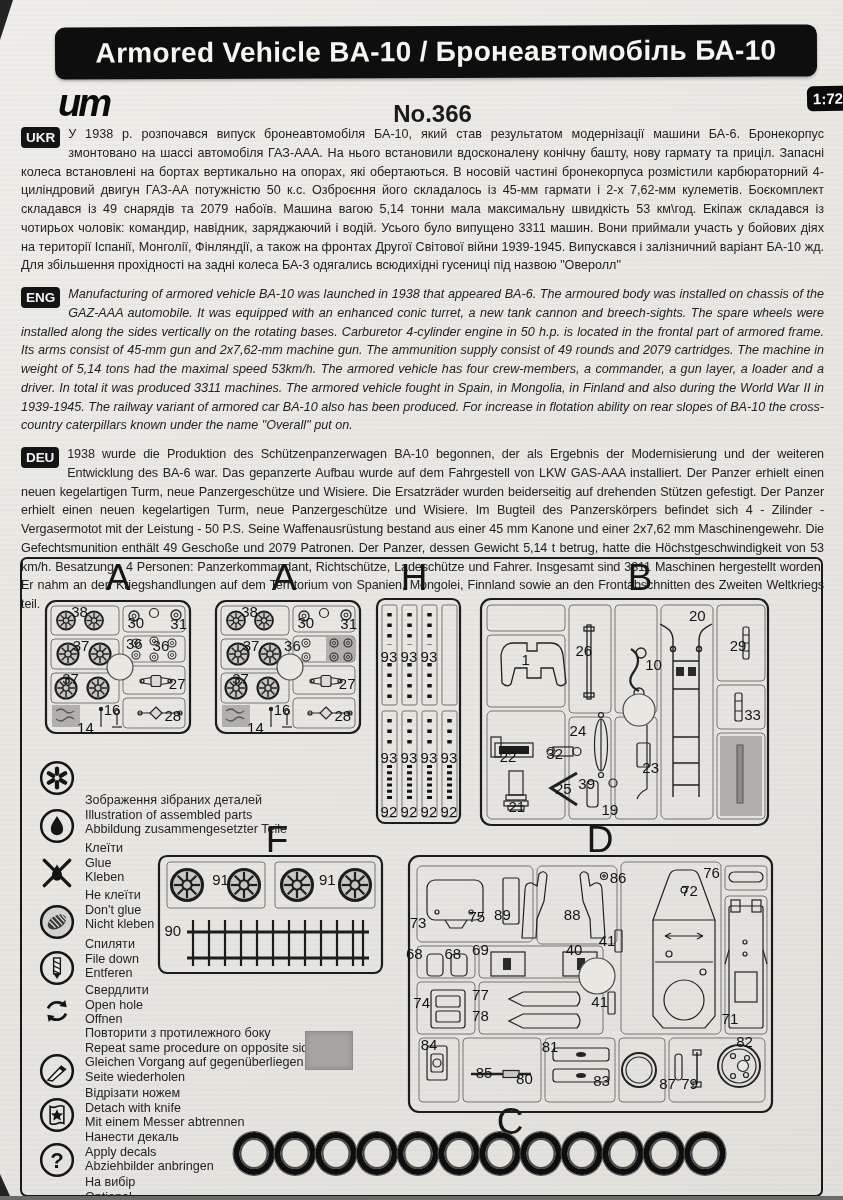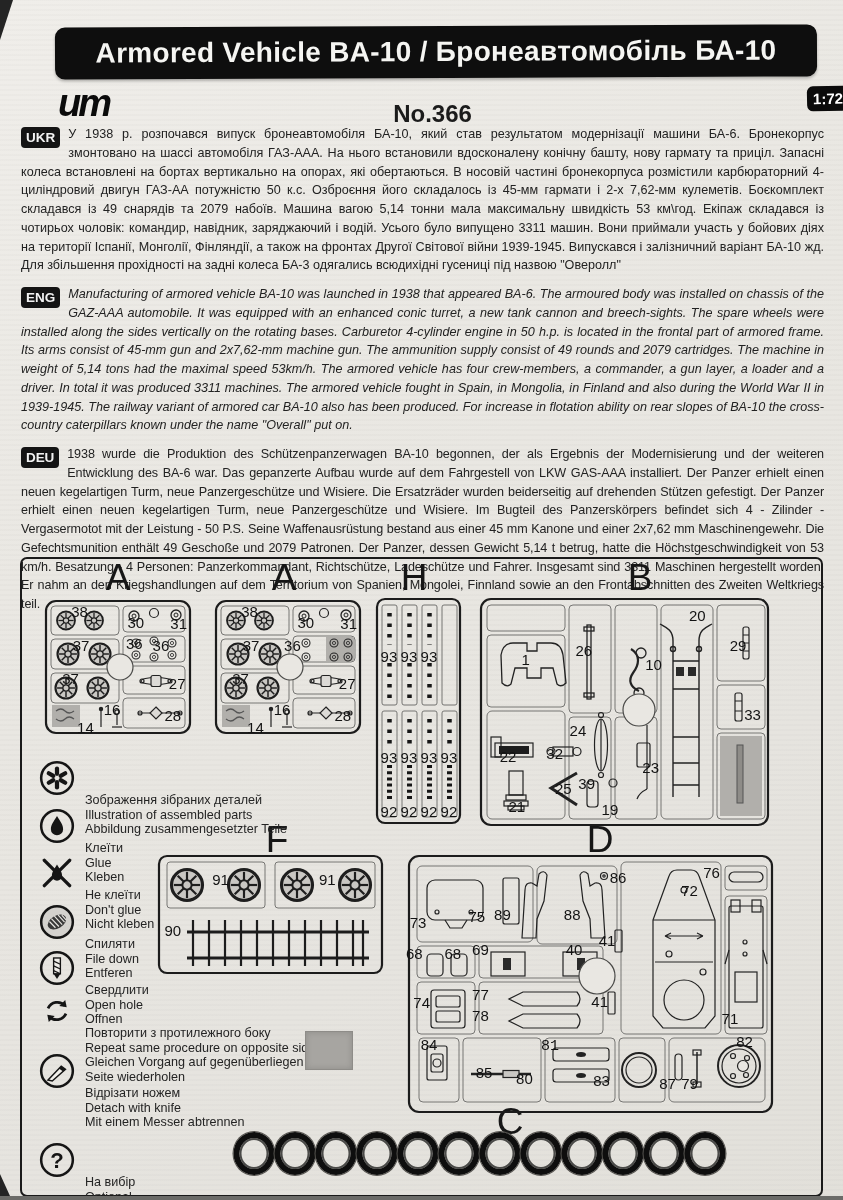--- a/index.html
+++ b/index.html
@@ -447,21 +447,21 @@
         <span class="pnum" style="left: 52.5%; top: 56.5%;">41</span>
         <span class="pnum" style="left: 2%; top: 38%;">68</span>
         <span class="pnum" style="left: 12.5%; top: 38%;">68</span>
         <span class="pnum" style="left: 20%; top: 36.5%;">69</span>
         <span class="pnum" style="left: 45.5%; top: 36.5%;">40</span>
         <span class="pnum" style="left: 4%; top: 57%;">74</span>
         <span class="pnum" style="left: 20%; top: 54%;">77</span>
         <span class="pnum" style="left: 20%; top: 62%; text-align: right;">78</span>
         <span class="pnum" style="left: 6%; top: 73%;">84</span>
         <span class="pnum" style="left: 21%; top: 84%;">85</span>
-        <span class="pnum" style="left: 39%; top: 74%; font-family: Liberation Mono, monospace;">81</span>
+        <span class="pnum" style="left: 39%; top: 74%;">81</span>
         <span class="pnum" style="left: 32%; top: 86%;">80</span>
         <span class="pnum" style="left: 53%; top: 87%;">83</span>
         <span class="pnum" style="left: 71%; top: 88%;">87</span>
         <span class="pnum" style="left: 77%; top: 88%;">79</span>
         <span class="pnum" style="left: 92%; top: 72%;">82</span>
         <span class="pnum" style="left: 77%; top: 14%;">72</span>
         <span class="pnum" style="left: 83%; top: 7%;">76</span>
         <span class="pnum" style="left: 88%; top: 63%;">71</span>
       </div>
 
@@ -563,20 +563,32 @@
         <path d="M9.5 26.5 L22 13.5 L26 16.5 L13.5 27.5 Z" fill="#f2f0ec" stroke="#151515" stroke-width="1.4"></path>
         <path d="M22 13.5 L26 16.5 L23.8 18.4 L19.8 15.6 Z" fill="#151515"></path>
       </svg>
       <div class="lg-txt">
         <div>Відрізати ножем</div>
         <div>Detach with knife</div>
         <div>Mit einem Messer abtrennen</div>
       </div>
     </div>
 
+    <div class="lg-item" style="top:537px">
+      <svg class="lg-ico" viewBox="0 0 36 36">
+        <circle cx="18" cy="18" r="15" fill="none" stroke="#151515" stroke-width="2.4"></circle>
+        <path d="M11.5 10 q3 1.5 6.5 0 t6.5 0 v16 q-3 -1.5 -6.5 0 t-6.5 0 z" fill="none" stroke="#151515" stroke-width="1.5"></path>
+        <path d="M18 12.6 L19.7 16.3 23.7 16.6 20.7 19.3 21.6 23.2 18 21.1 14.4 23.2 15.3 19.3 12.3 16.6 16.3 16.3 Z" fill="#151515"></path>
+      </svg>
+      <div class="lg-txt">
+        <div>Нанести декаль</div>
+        <div>Apply decals</div>
+        <div>Abziehbilder anbringen</div>
+      </div>
+    </div>
 
     <div class="lg-item" style="top:582px">
       <svg class="lg-ico" viewBox="0 0 36 36">
         <circle cx="18" cy="18" r="15" fill="none" stroke="#151515" stroke-width="2.4"></circle>
         <text x="18" y="25.5" text-anchor="middle" font-size="21" font-weight="bold" fill="#151515" font-family="Liberation Sans, sans-serif">?</text>
       </svg>
       <div class="lg-txt">
         <div>На вибір</div>
         <div>Optional</div>
         <div>Wahlweise</div>

